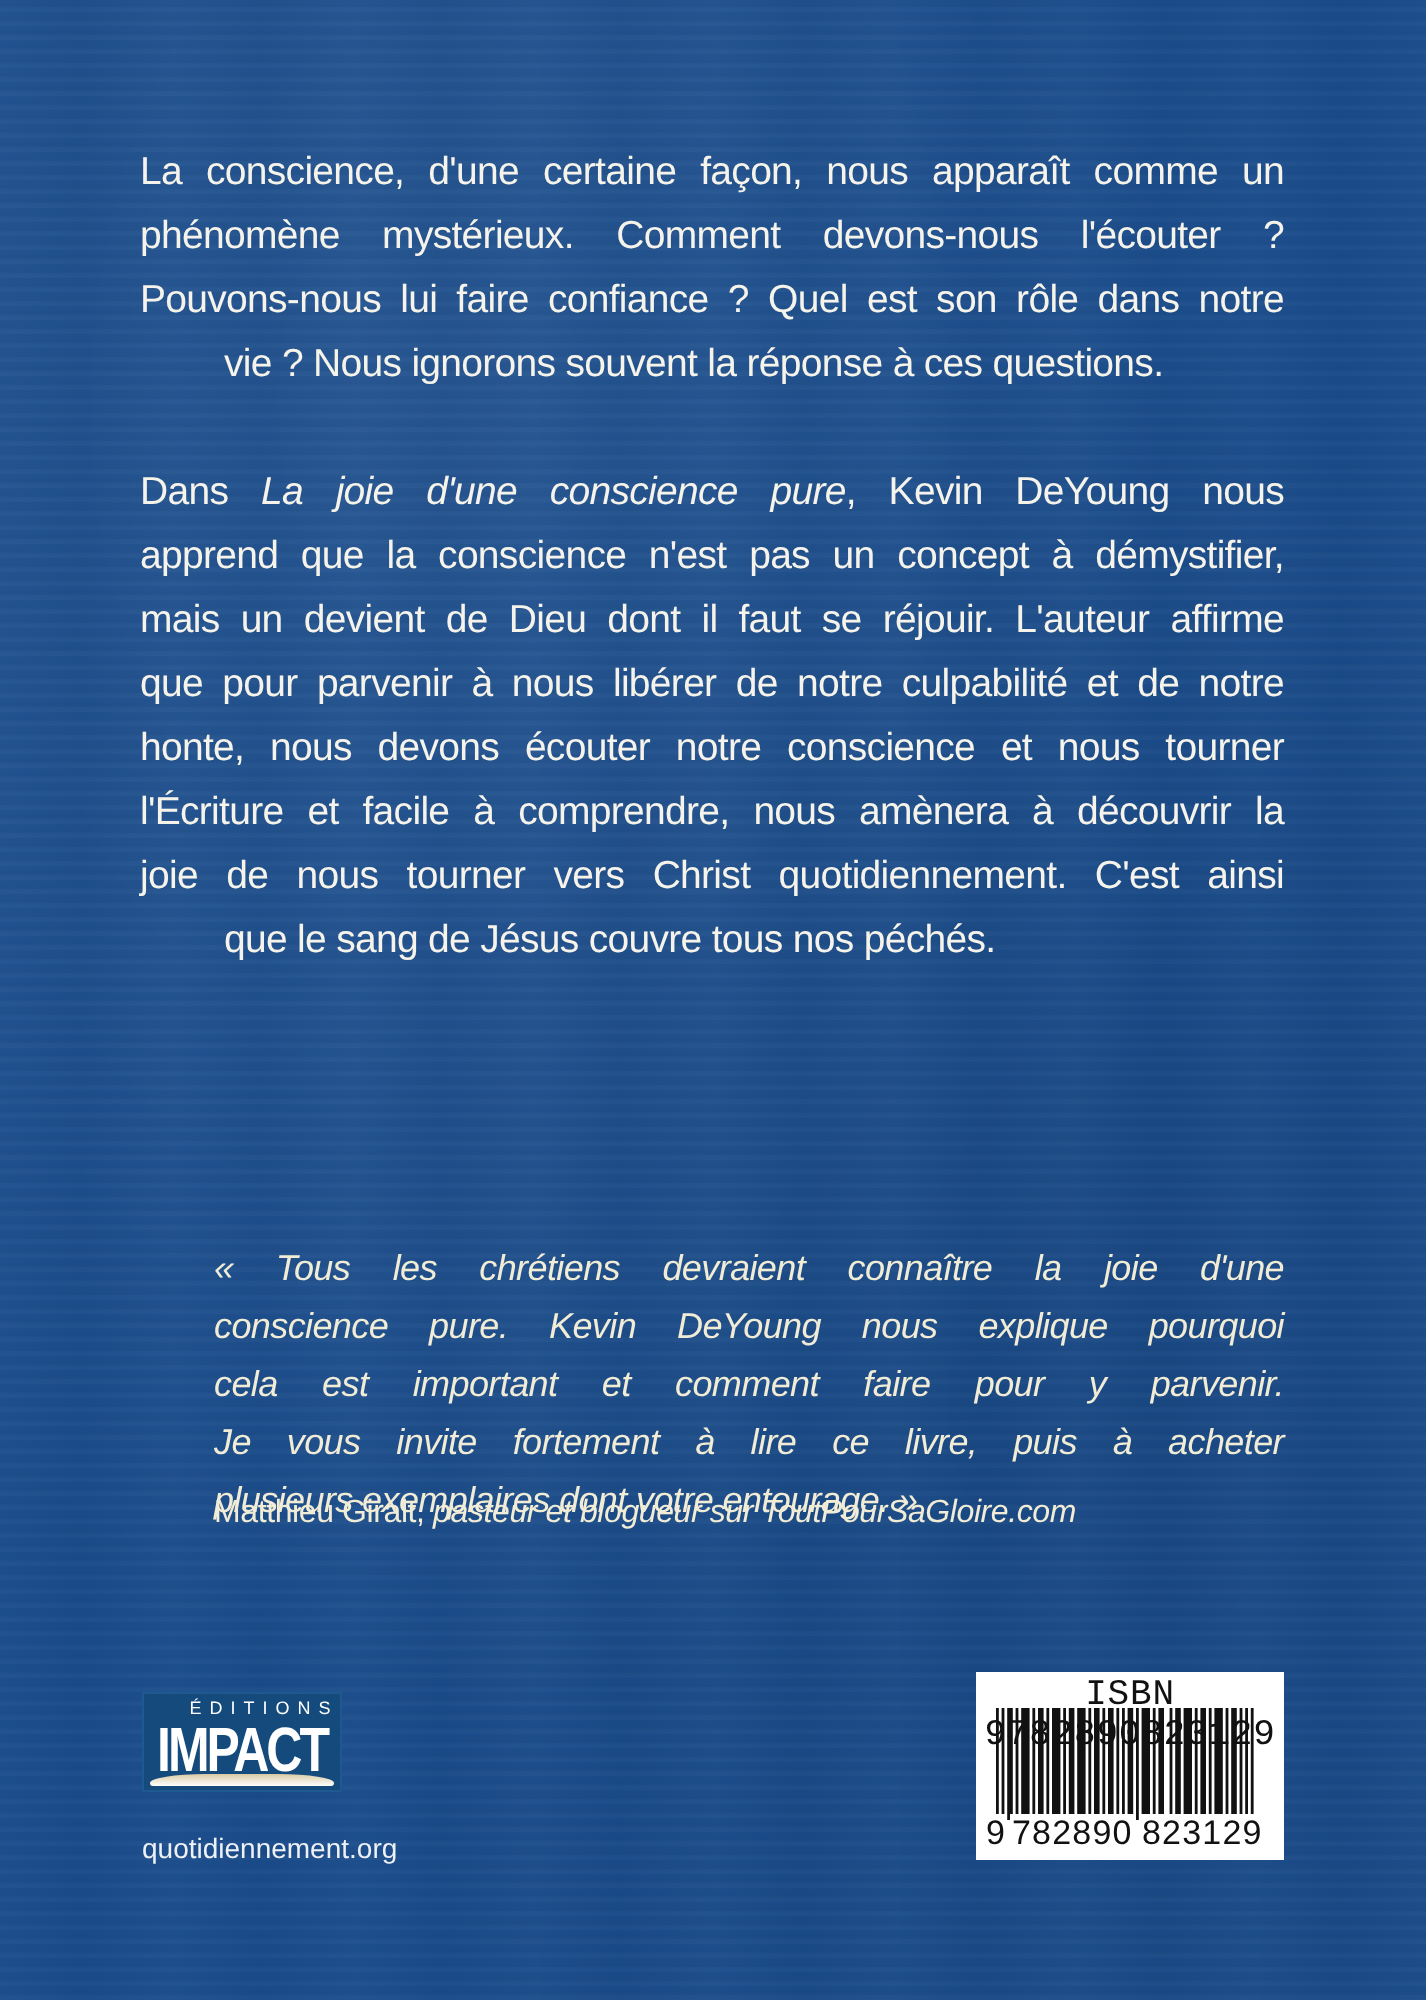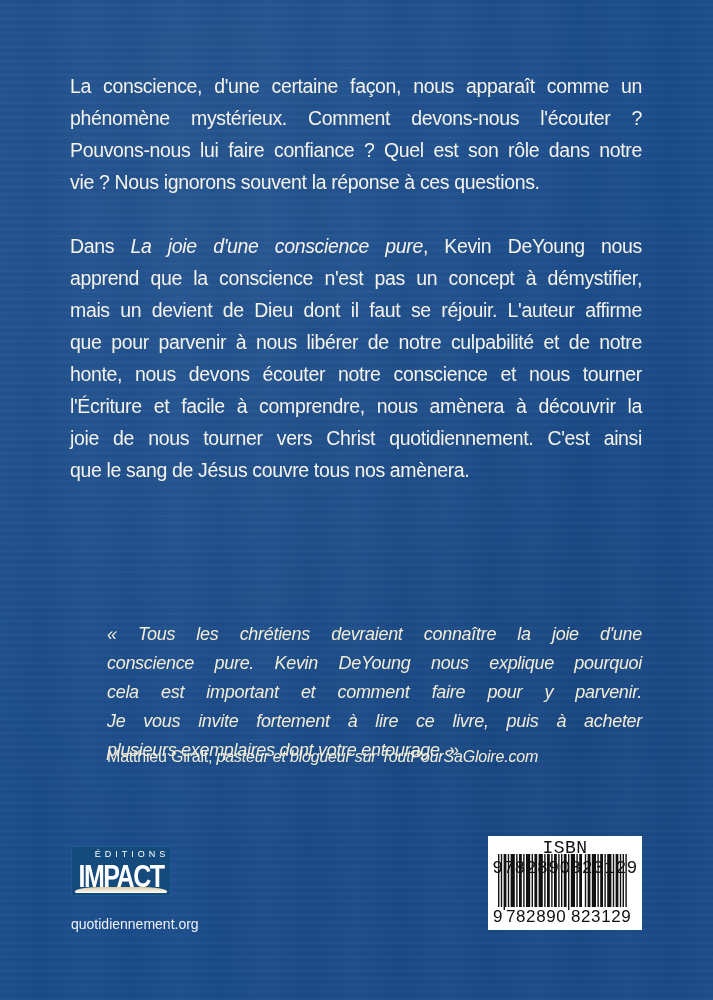--- a/index.html
+++ b/index.html
@@ -33,20 +33,21 @@
       margin: 0;
     }
     .para .line {
       display: block;
       text-align: justify;
       text-align-last: justify;
       white-space: nowrap;
     }
     .para .line.last {
       text-align-last: left;
+      margin-left: 42px;
     }
     #p1 { top: 70px; }
     #p2 { top: 230px; }
     .quote {
       position: absolute;
       left: 107px;
       width: 535px;
       top: 620px;
       font-style: italic;
       font-size: 18px;
@@ -179,21 +180,21 @@
   </div>
 
   <div class="para" id="p2">
     <span class="line"><span>Dans </span><em>La joie d'une conscience pure</em><span>, Kevin DeYoung nous</span></span>
     <span class="line">apprend que la conscience n'est pas un concept à démystifier,</span>
     <span class="line">mais un devient de Dieu dont il faut se réjouir. L'auteur affirme</span>
     <span class="line">que pour parvenir à nous libérer de notre culpabilité et de notre</span>
     <span class="line">honte, nous devons écouter notre conscience et nous tourner</span>
     <span class="line">l'Écriture et facile à comprendre, nous amènera à découvrir la</span>
     <span class="line">joie de nous tourner vers Christ quotidiennement. C'est ainsi</span>
-    <span class="line last">que le sang de Jésus couvre tous nos amènera.</span>
+    <span class="line last">que le sang de Jésus couvre tous nos péchés.</span>
   </div>
 
   <div class="quote">
     <span class="line">« Tous les chrétiens devraient connaître la joie d'une</span>
     <span class="line">conscience pure. Kevin DeYoung nous explique pourquoi</span>
     <span class="line">cela est important et comment faire pour y parvenir.</span>
     <span class="line">Je vous invite fortement à lire ce livre, puis à acheter</span>
     <span class="line last">plusieurs exemplaires dont votre entourage. »</span>
   </div>
 

